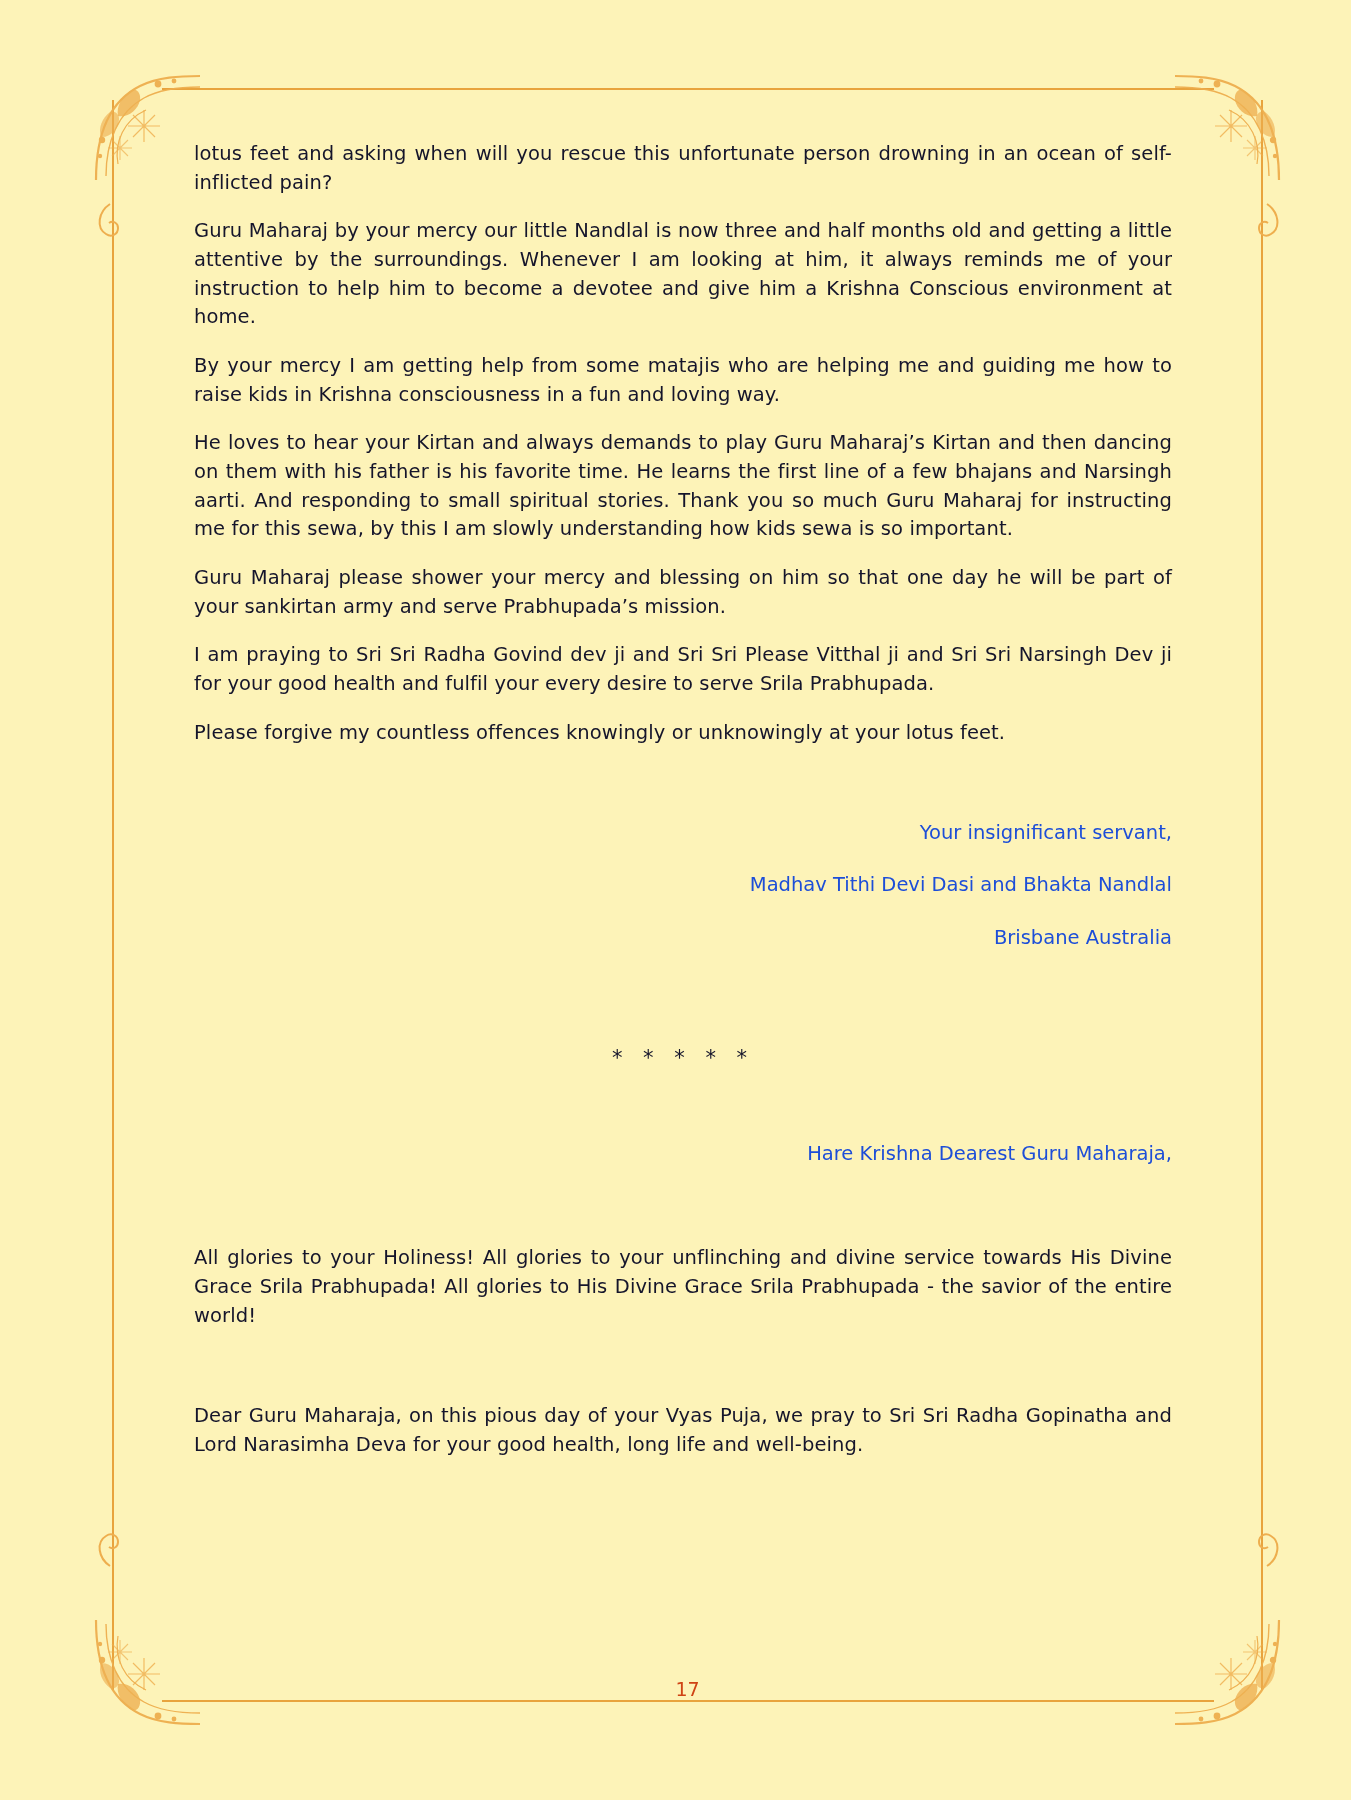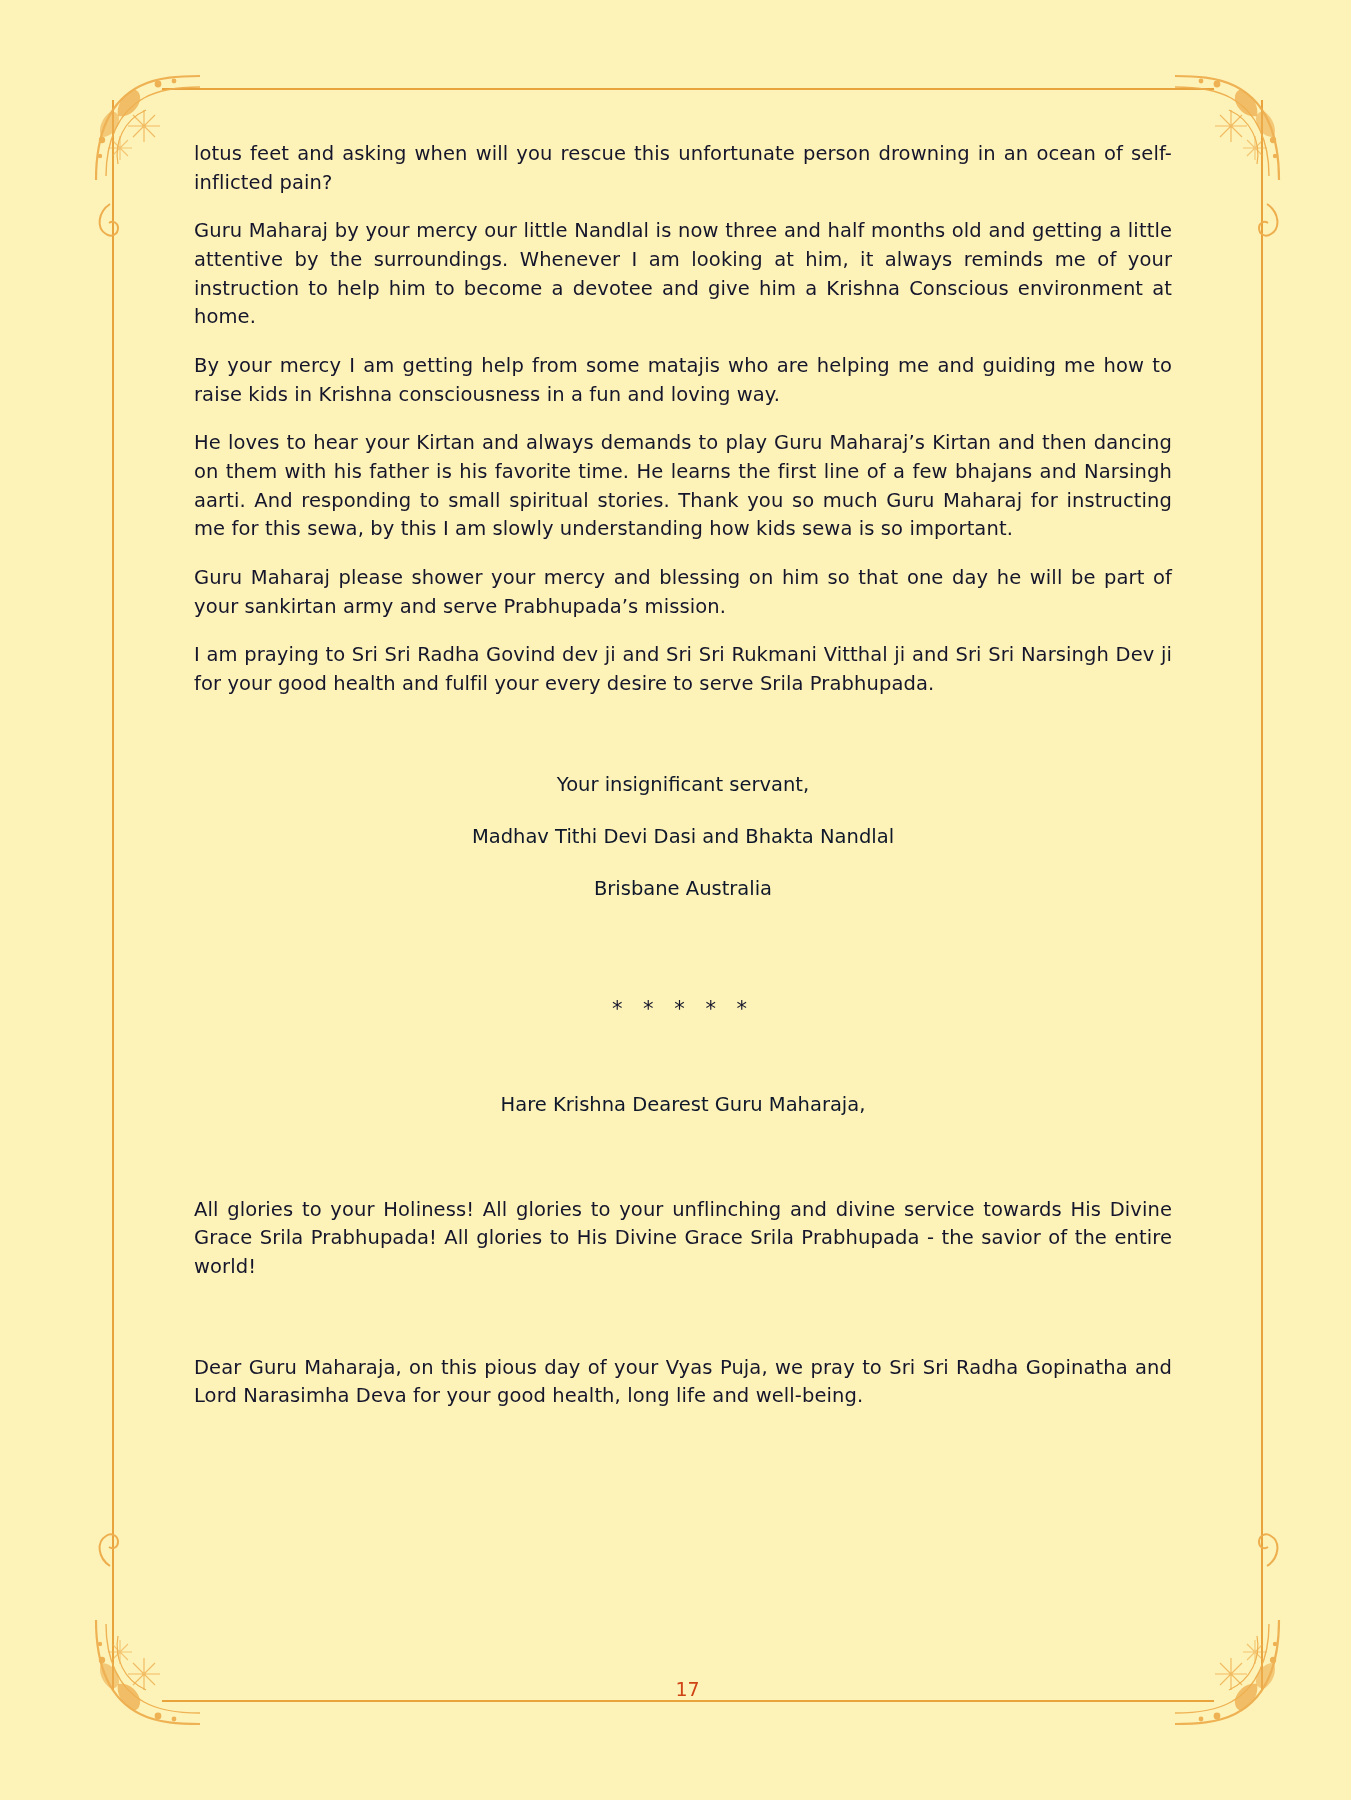--- a/index.html
+++ b/index.html
@@ -74,22 +74,22 @@
     color: #15152b;
     letter-spacing: .1px;
   }
   .gap-md { height: 52px; }
   .gap-lg { height: 70px; }
 
   .sign-line {
     margin: 0 0 24px 0;
     font-size: 19.5px;
     line-height: 1.45;
-    text-align: center;
-    color: #0f172a;
+    text-align: right;
+    color: #1d4ed8;
   }
 
   .stars {
     text-align: center;
     font-size: 21px;
     letter-spacing: 7px;
     color: #15152b;
     margin: 0;
     padding: 0;
   }
@@ -213,21 +213,22 @@
     </svg>
   </div>
 
   <div class="content">
 
     <p class="para">lotus feet and asking when will you rescue this unfortunate person drowning in an ocean of self-inflicted pain?</p>
     <p class="para">Guru Maharaj by your mercy our little Nandlal is now three and half months old and getting a little attentive by the surroundings. Whenever I am looking at him, it always reminds me of your instruction to help him to become a devotee and give him a Krishna Conscious environment at home.</p>
     <p class="para">By your mercy I am getting help from some matajis who are helping me and guiding me how to raise kids in Krishna consciousness in a fun and loving way.</p>
     <p class="para">He loves to hear your Kirtan and always demands to play Guru Maharaj’s Kirtan and then dancing on them with his father is his favorite time. He learns the first line of a few bhajans and Narsingh aarti. And responding to small spiritual stories. Thank you so much Guru Maharaj for instructing me for this sewa, by this I am slowly understanding how kids sewa is so important.</p>
     <p class="para">Guru Maharaj please shower your mercy and blessing on him so that one day he will be part of your sankirtan army and serve Prabhupada’s mission.</p>
-    <p class="para">I am praying to Sri Sri Radha Govind dev ji and Sri Sri Rukmani Vitthal ji and Sri Sri Narsingh Dev ji for your good health and fulfil your every desire to serve Srila Prabhupada.</p>
+    <p class="para">I am praying to Sri Sri Radha Govind dev ji and Sri Sri Please Vitthal ji and Sri Sri Narsingh Dev ji for your good health and fulfil your every desire to serve Srila Prabhupada.</p>
+    <p class="para">Please forgive my countless offences knowingly or unknowingly at your lotus feet.</p>
 
     <div class="gap-md"></div>
 
     <p class="sign-line">Your insignificant servant,</p>
     <p class="sign-line">Madhav Tithi Devi Dasi and Bhakta Nandlal</p>
     <p class="sign-line">Brisbane Australia</p>
 
     <div class="gap-lg"></div>
 
     <p class="stars">* * * * *</p>

